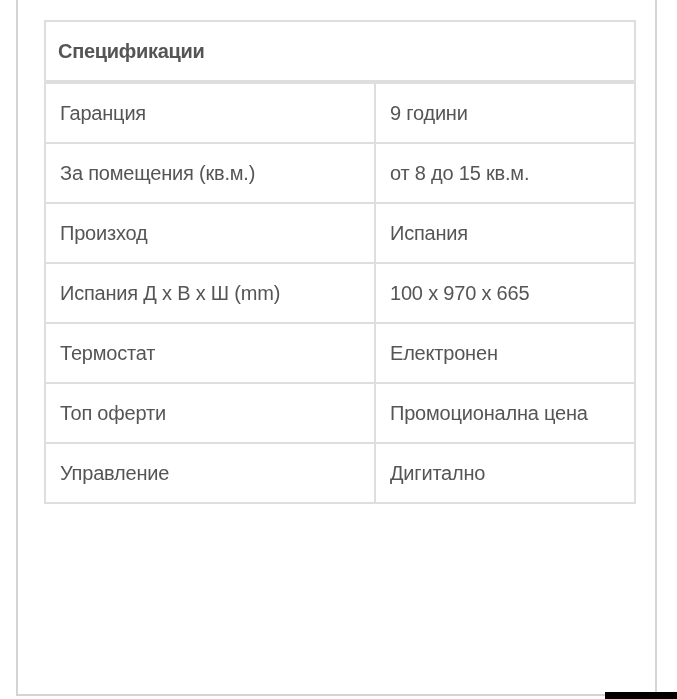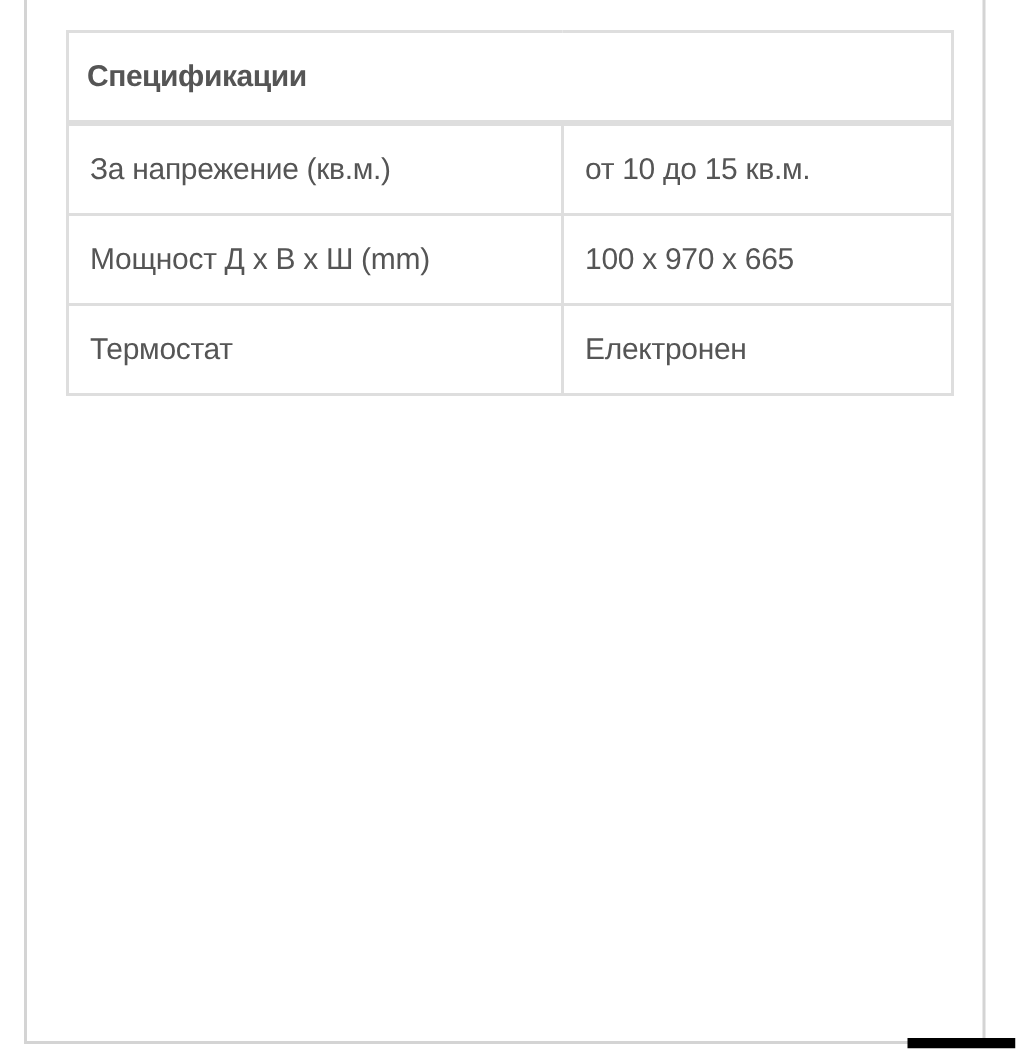--- a/index.html
+++ b/index.html
@@ -77,27 +77,43 @@
     <col class="col-label">
     <col class="col-value">
   </colgroup>
   <thead>
     <tr>
       <th colspan="2">Спецификации</th>
     </tr>
   </thead>
   <tbody>
     <tr>
-      <td>За напрежение (кв.м.)</td>
-      <td>от 10 до 15 кв.м.</td>
+      <td>Гаранция</td>
+      <td>9 години</td>
     </tr>
     <tr>
-      <td>Мощност Д х В х Ш (mm)</td>
+      <td>За помещения (кв.м.)</td>
+      <td>от 8 до 15 кв.м.</td>
+    </tr>
+    <tr>
+      <td>Произход</td>
+      <td>Испания</td>
+    </tr>
+    <tr>
+      <td>Испания Д х В х Ш (mm)</td>
       <td>100 x 970 x 665</td>
     </tr>
     <tr>
       <td>Термостат</td>
       <td>Електронен</td>
+    </tr>
+    <tr>
+      <td>Топ оферти</td>
+      <td>Промоционална цена</td>
+    </tr>
+    <tr>
+      <td>Управление</td>
+      <td>Дигитално</td>
     </tr>
   </tbody>
 </table>
 
 <div class="corner-block"></div>
 
 </body></html>

